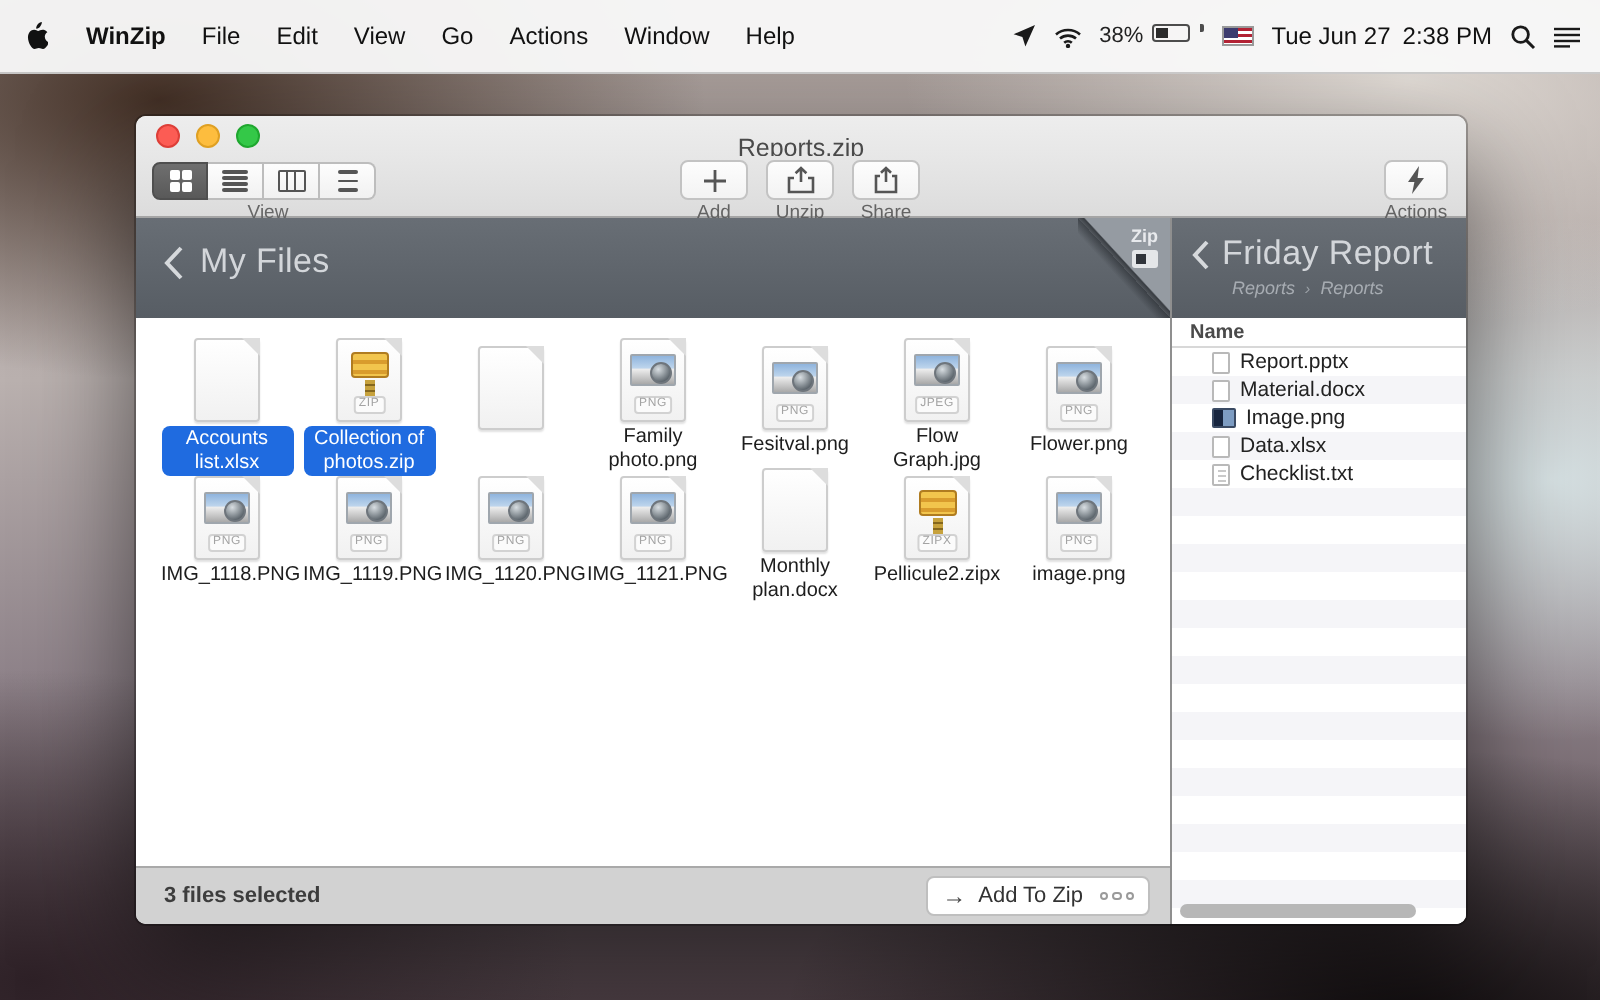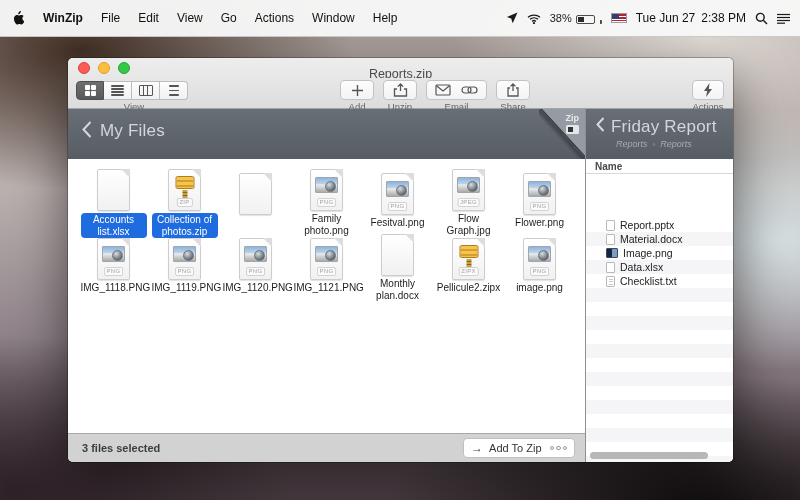--- a/index.html
+++ b/index.html
@@ -21,21 +21,21 @@
   .menubar{
     position:absolute; top:0; left:0; width:800px; height:37px;
     background:rgba(248,248,248,.96); border-bottom:1px solid rgba(0,0,0,.18);
     display:flex; align-items:center; font-size:12px; color:#111; z-index:50;
   }
   .menubar .apple{ margin:0 10px 0 12px; display:flex; align-items:center; }
   .menubar .mitem{ padding:0 9px; }
   .menubar .appname{ font-weight:700; }
   .mstatus{ margin-left:auto; display:flex; align-items:center; gap:9px; padding-right:10px; }
   .mstatus svg{ display:block; }
-  .battery{ display:flex; align-items:flex-end; gap:4px; font-size:11px; color:#222; }
+  .battery{ display:flex; align-items:flex-start; gap:4px; font-size:11px; color:#222; }
   .batt-body{ width:19px; height:9px; border:1px solid #4c4c4c; border-radius:2px; position:relative; }
   .batt-fill{ position:absolute; left:1px; top:1px; bottom:1px; width:38%; background:#2b2b2b; }
   .batt-nub{ width:2px; height:4px; background:#4c4c4c; border-radius:0 1px 1px 0; margin-left:1px; }
   .flag{ width:16px; height:10px; position:relative; border:0.5px solid #999;
     background:repeating-linear-gradient(180deg,#b22234 0 1.5px,#fff 1.5px 3px); }
   .flag::after{ content:''; position:absolute; left:0; top:0; width:7px; height:5px; background:#3c3b6e; }
   .clock{ font-size:12px; color:#111; display:flex; gap:6px; }
 
   
   .window{
@@ -89,21 +89,21 @@
 
   
   .wbody{ flex:1; display:flex; min-height:0; }
   .leftpane{ width:517px; display:flex; flex-direction:column; min-height:0; }
   .rightpane{ width:148px; border-left:1px solid #8f8f8f; display:flex; flex-direction:column; min-height:0; background:#fff; position:relative; }
 
   .darkhead{
     height:50px; background:linear-gradient(#686e75,#575d64);
     color:#ccd0d4; position:relative; flex:0 0 auto;
   }
-  .backrow{ display:flex; gap:8px; padding:12px 0 0 14px; }
+  .backrow{ display:flex; align-items:center; gap:8px; padding:12px 0 0 14px; }
   .backrow.rp{ padding:8px 0 0 10px; gap:6px; }
   .paneltitle{ font-size:17px; font-weight:300; letter-spacing:.2px; color:#d3d6da; white-space:nowrap; }
   .crumbs{ font-size:9px; color:#a7acb2; padding:2px 0 0 30px; display:flex; gap:5px; align-items:center;font-style:italic; }
   .crumbsep{ color:#9aa0a6; font-size:8px; }
 
   
   .curl{ position:absolute; top:0; right:0; width:46px; height:50px; overflow:hidden; }
   .curl .flap{ position:absolute; inset:0; background:linear-gradient(to bottom left,#959ba2 50%,rgba(0,0,0,0) 50%); }
   .curl .shade{ position:absolute; inset:0; background:linear-gradient(to bottom left, rgba(0,0,0,0) 46%, rgba(40,44,49,.85) 47%, rgba(40,44,49,0) 58%); }
   .curl .ziptext{ position:absolute; top:4px; right:6px; font-size:9px; font-weight:700; color:#e8eaed; }
@@ -147,21 +147,21 @@
     margin-left:auto; height:20px; background:#fff; border:1px solid #bfbfbf; border-radius:4px;
     display:flex; align-items:center; gap:6px; padding:0 7px; font-size:11px; color:#333;
   }
   .addtozip .arrow{ font-size:12px; color:#444; }
   .dots{ display:flex; gap:2px; margin-left:2px; }
   .dots i{ width:4.5px; height:4.5px; border:1px solid #9a9a9a; border-radius:50%; }
 
   
   .rlisthead{ height:15px; border-bottom:1px solid #d8d8d8; display:flex; align-items:center; padding-left:9px;
     font-size:10px; font-weight:700; color:#4a4a4a; flex:0 0 auto; background:#fff; }
-  .rlist{ flex:1; background:repeating-linear-gradient(180deg,#fff 0 14px,#f5f5f8 14px 28px); position:relative;margin-top:44px; }
+  .rlist{ flex:1; background:repeating-linear-gradient(180deg,#fff 0 14px,#f5f5f8 14px 28px); position:relative; }
   .rrow{ height:14px; display:flex; align-items:center; gap:5px; padding-left:20px; font-size:10.5px; color:#222; white-space:nowrap; }
   .mini-doc{ width:9px; height:11px; background:#fff; border:1px solid #b9b9b9; border-radius:1px; position:relative; flex:0 0 auto; }
   .mini-doc.lines::after{ content:''; position:absolute; left:1.5px; right:1.5px; top:2.5px; height:6px;
     background:repeating-linear-gradient(180deg,#c9c9c9 0 1px,transparent 1px 2.5px); }
   .mini-img{ width:12px; height:10px; border:1px solid #3a4a63; border-radius:1px; flex:0 0 auto;
     background:linear-gradient(90deg,#17253f 0 45%,#7d9cc2 45% 100%); }
   .hscroll{ position:absolute; bottom:3px; left:4px; width:118px; height:7px; background:#b7b7b7; border-radius:4px; }
 
   .chev{ flex:0 0 auto; }
 </style>
@@ -279,33 +279,20 @@
         <div class="tbtn">
           <span class="face">
               <svg width="15" height="14" viewBox="0 0 15 14">
                 <path d="M7.5 1v7M4.8 3.6 7.5 1l2.7 2.6M4 6H1.5v7h12V6H11" stroke="#555" stroke-width="1.3" fill="none"></path>
               </svg>
             </span>
           <span class="tlabel">Unzip</span>
         </div>
         <div class="tbtn">
           <span class="face">
-            <svg width="16" height="12" viewBox="0 0 16 12">
-                <rect x="1" y="1" width="14" height="10" rx="1" stroke="#555" stroke-width="1.2" fill="none"></rect>
-                <path d="M1.5 1.8 8 7l6.5-5.2" stroke="#555" stroke-width="1.2" fill="none"></path>
-              </svg>
-            <svg width="17" height="10" viewBox="0 0 17 10">
-                <rect x="1" y="2" width="9" height="6" rx="3" stroke="#555" stroke-width="1.2" fill="none"></rect>
-                <rect x="7" y="2" width="9" height="6" rx="3" stroke="#555" stroke-width="1.2" fill="none"></rect>
-              </svg>
-          </span>
-          <span class="tlabel">Email</span>
-        </div>
-        <div class="tbtn">
-          <span class="face">
               <svg width="14" height="14" viewBox="0 0 14 14">
                 <path d="M7 1v7M4.5 3.4 7 1l2.5 2.4M4 5H2v8h10V5h-2" stroke="#555" stroke-width="1.3" fill="none"></path>
               </svg>
             </span>
           <span class="tlabel">Share</span>
         </div>
       </div>
 
       <div class="tbtn actionsbtn">
         <span class="face" style="min-width:32px">

